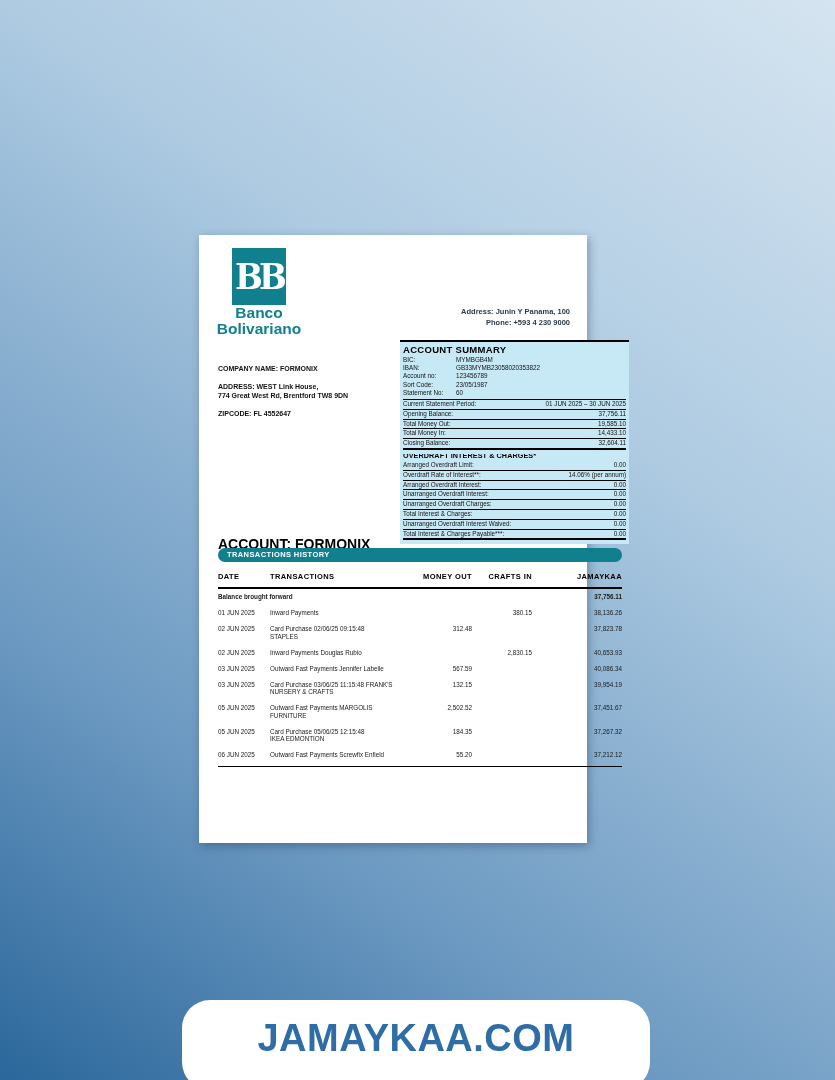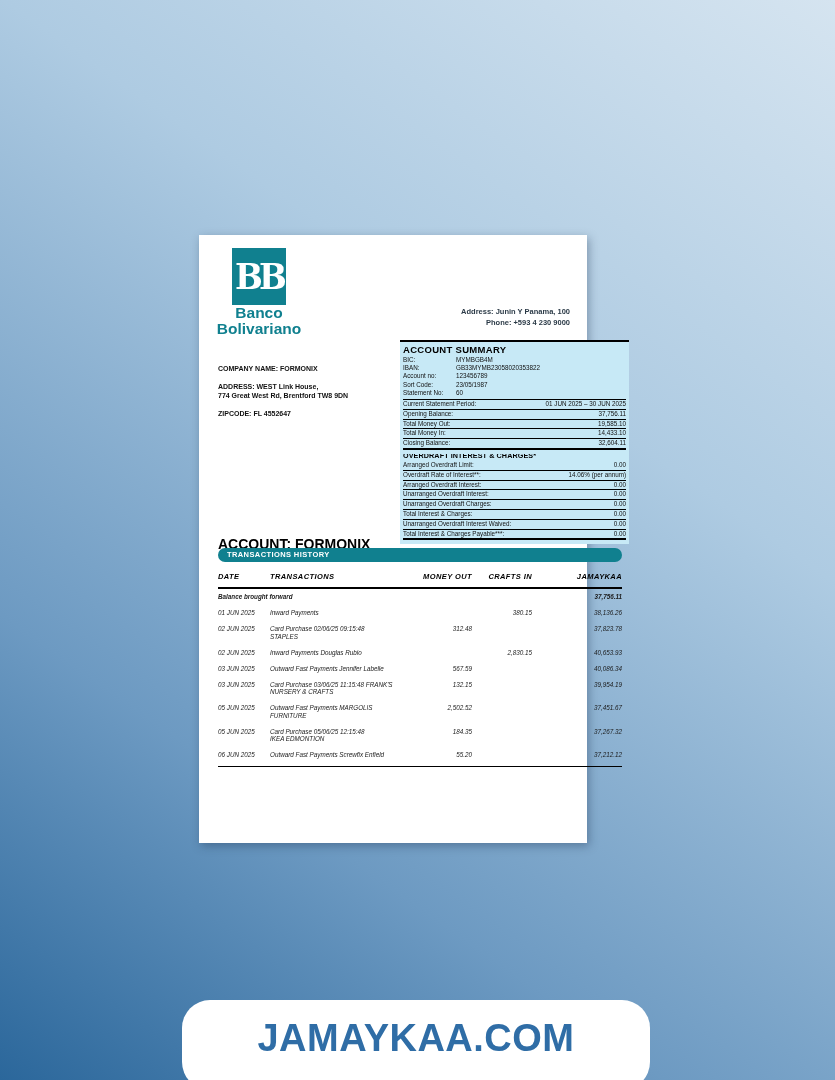--- a/index.html
+++ b/index.html
@@ -68,21 +68,21 @@
   .od-row:last-child{border-bottom:2px solid #000;}
 
   
   .account-heading{position:absolute; left:19px; top:301px; font-size:14px; font-weight:700; color:#000;}
   .txn-bar{
     position:absolute; left:19px; top:313px; width:404px; height:14px;
     background:var(--brand-teal); border-radius:7px;
     color:#fff; font-size:7.5px; font-weight:700; letter-spacing:.4px;
     line-height:14px; padding-left:9px;
   }
-  .txn-table{position:absolute; left:19px; top:333px; width:404px; border-bottom:1px solid #000; padding-bottom:3px;font-style:italic;}
+  .txn-table{position:absolute; left:19px; top:333px; width:404px; border-bottom:1px solid #000; padding-bottom:3px;}
   .txn-grid{display:grid; grid-template-columns:50px 1fr 62px 58px 88px; column-gap:2px;}
   .txn-head{font-size:7.5px; font-weight:700; letter-spacing:.4px; padding:4px 0 6px 0; border-bottom:2px solid #000; color:#000;}
   .txn-head .num{text-align:right;}
   .txn-row{font-size:6.3px; line-height:7.6px; padding:4.2px 0; color:#1a1a1a;}
   .txn-row .cell-transaction{white-space:pre-line;}
   .txn-row .num{text-align:right;}
   .txn-row.bold{font-weight:700;}
   .txn-row.bold .cell-transaction{grid-column:1 / 3;}
 
   

